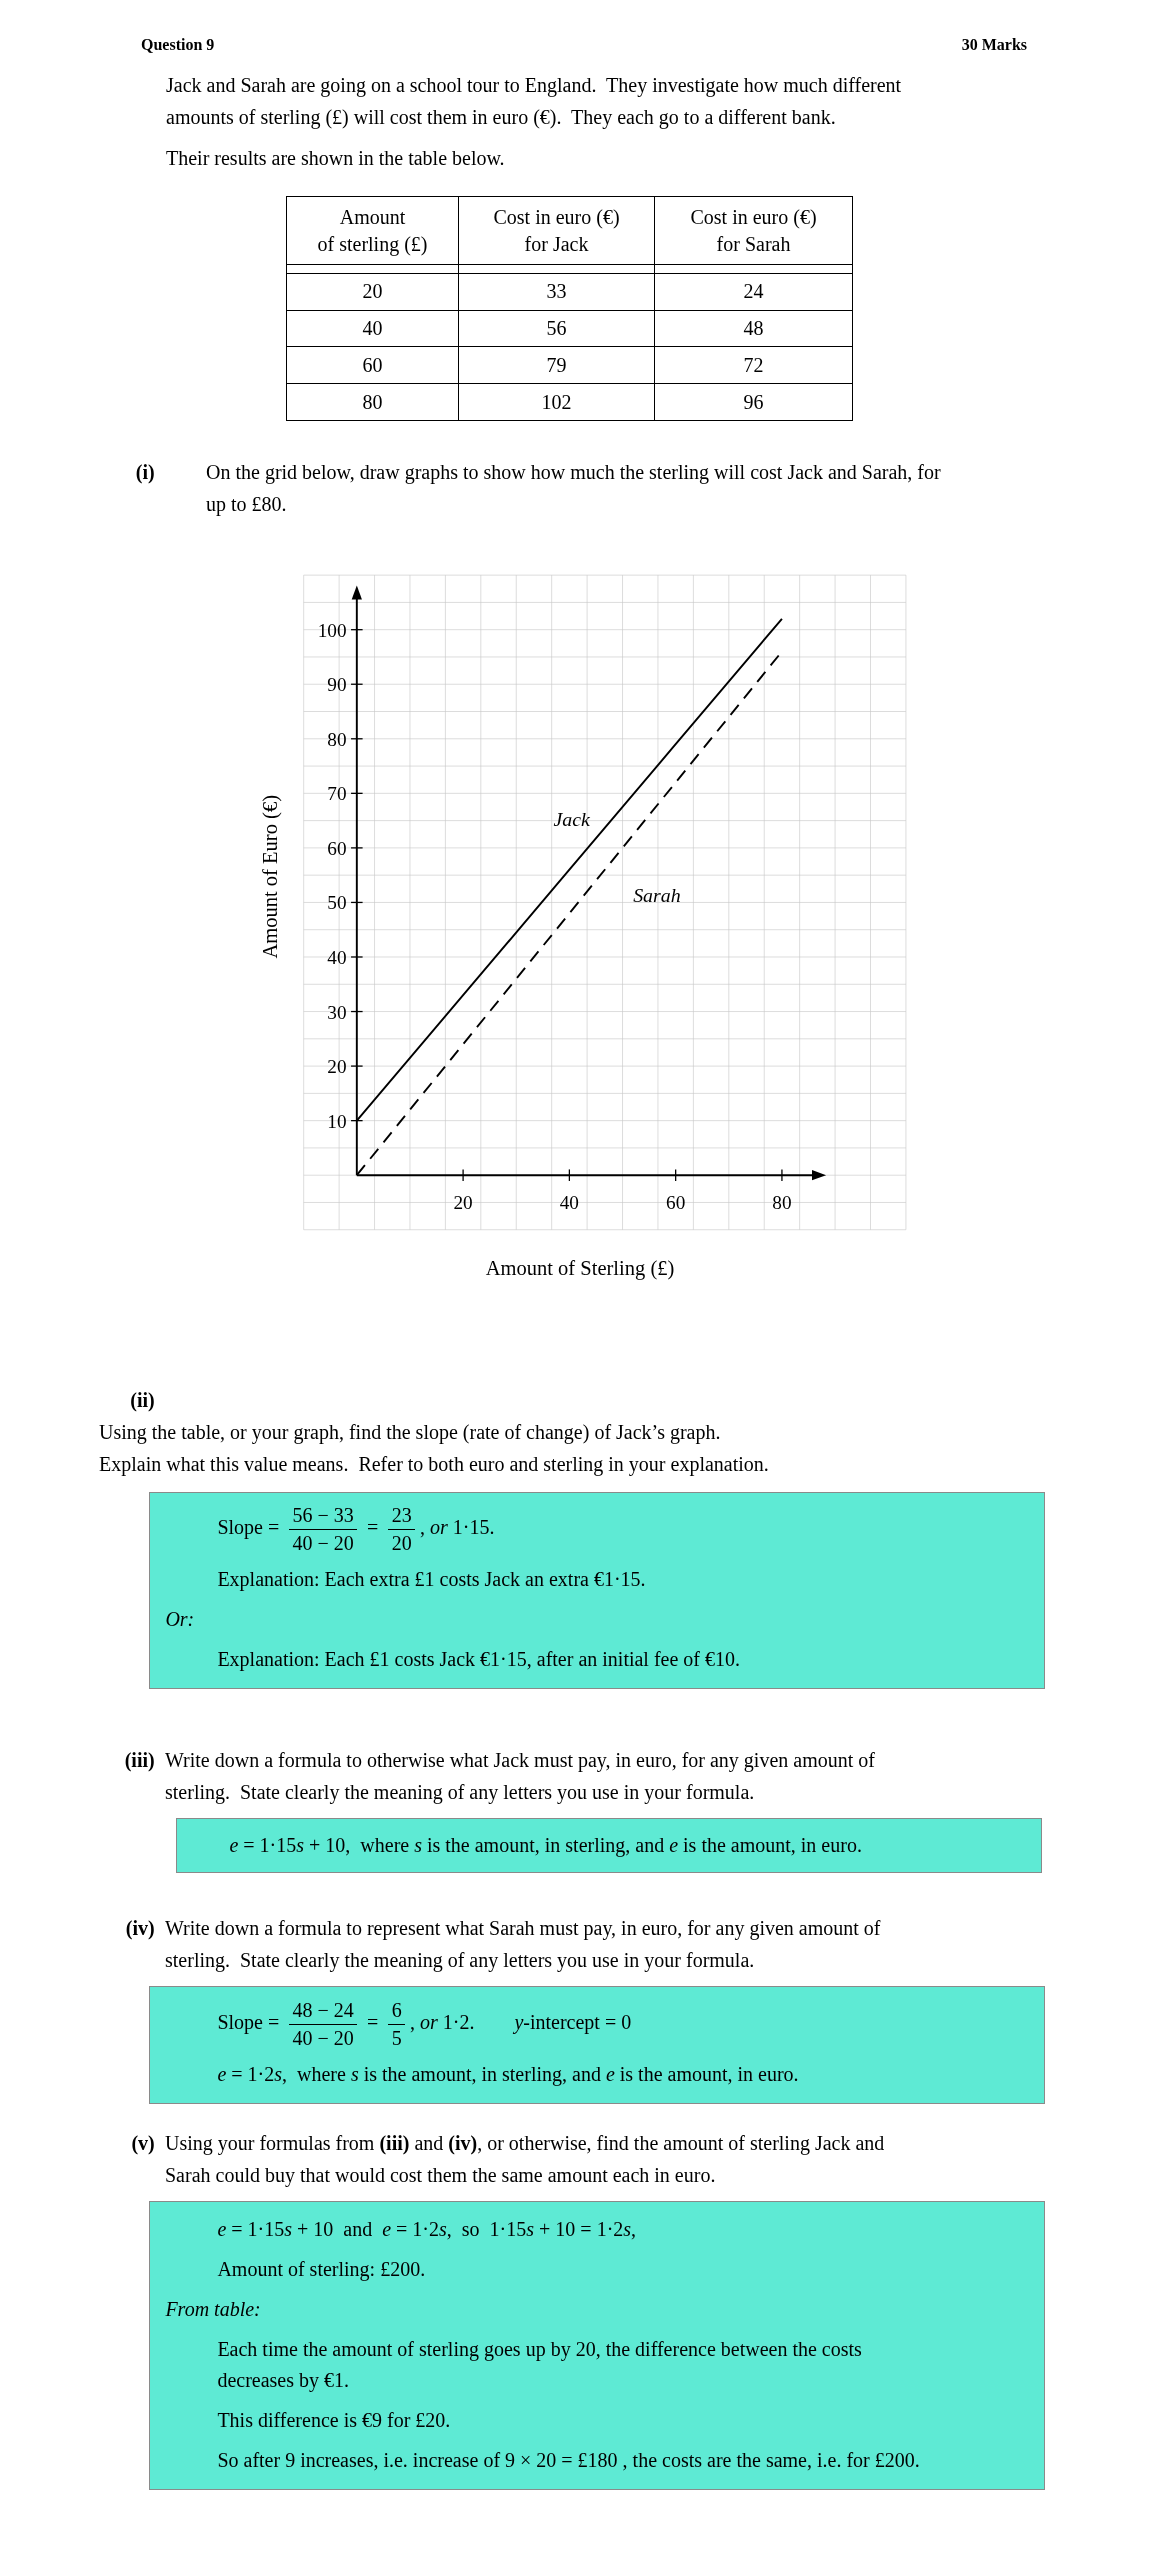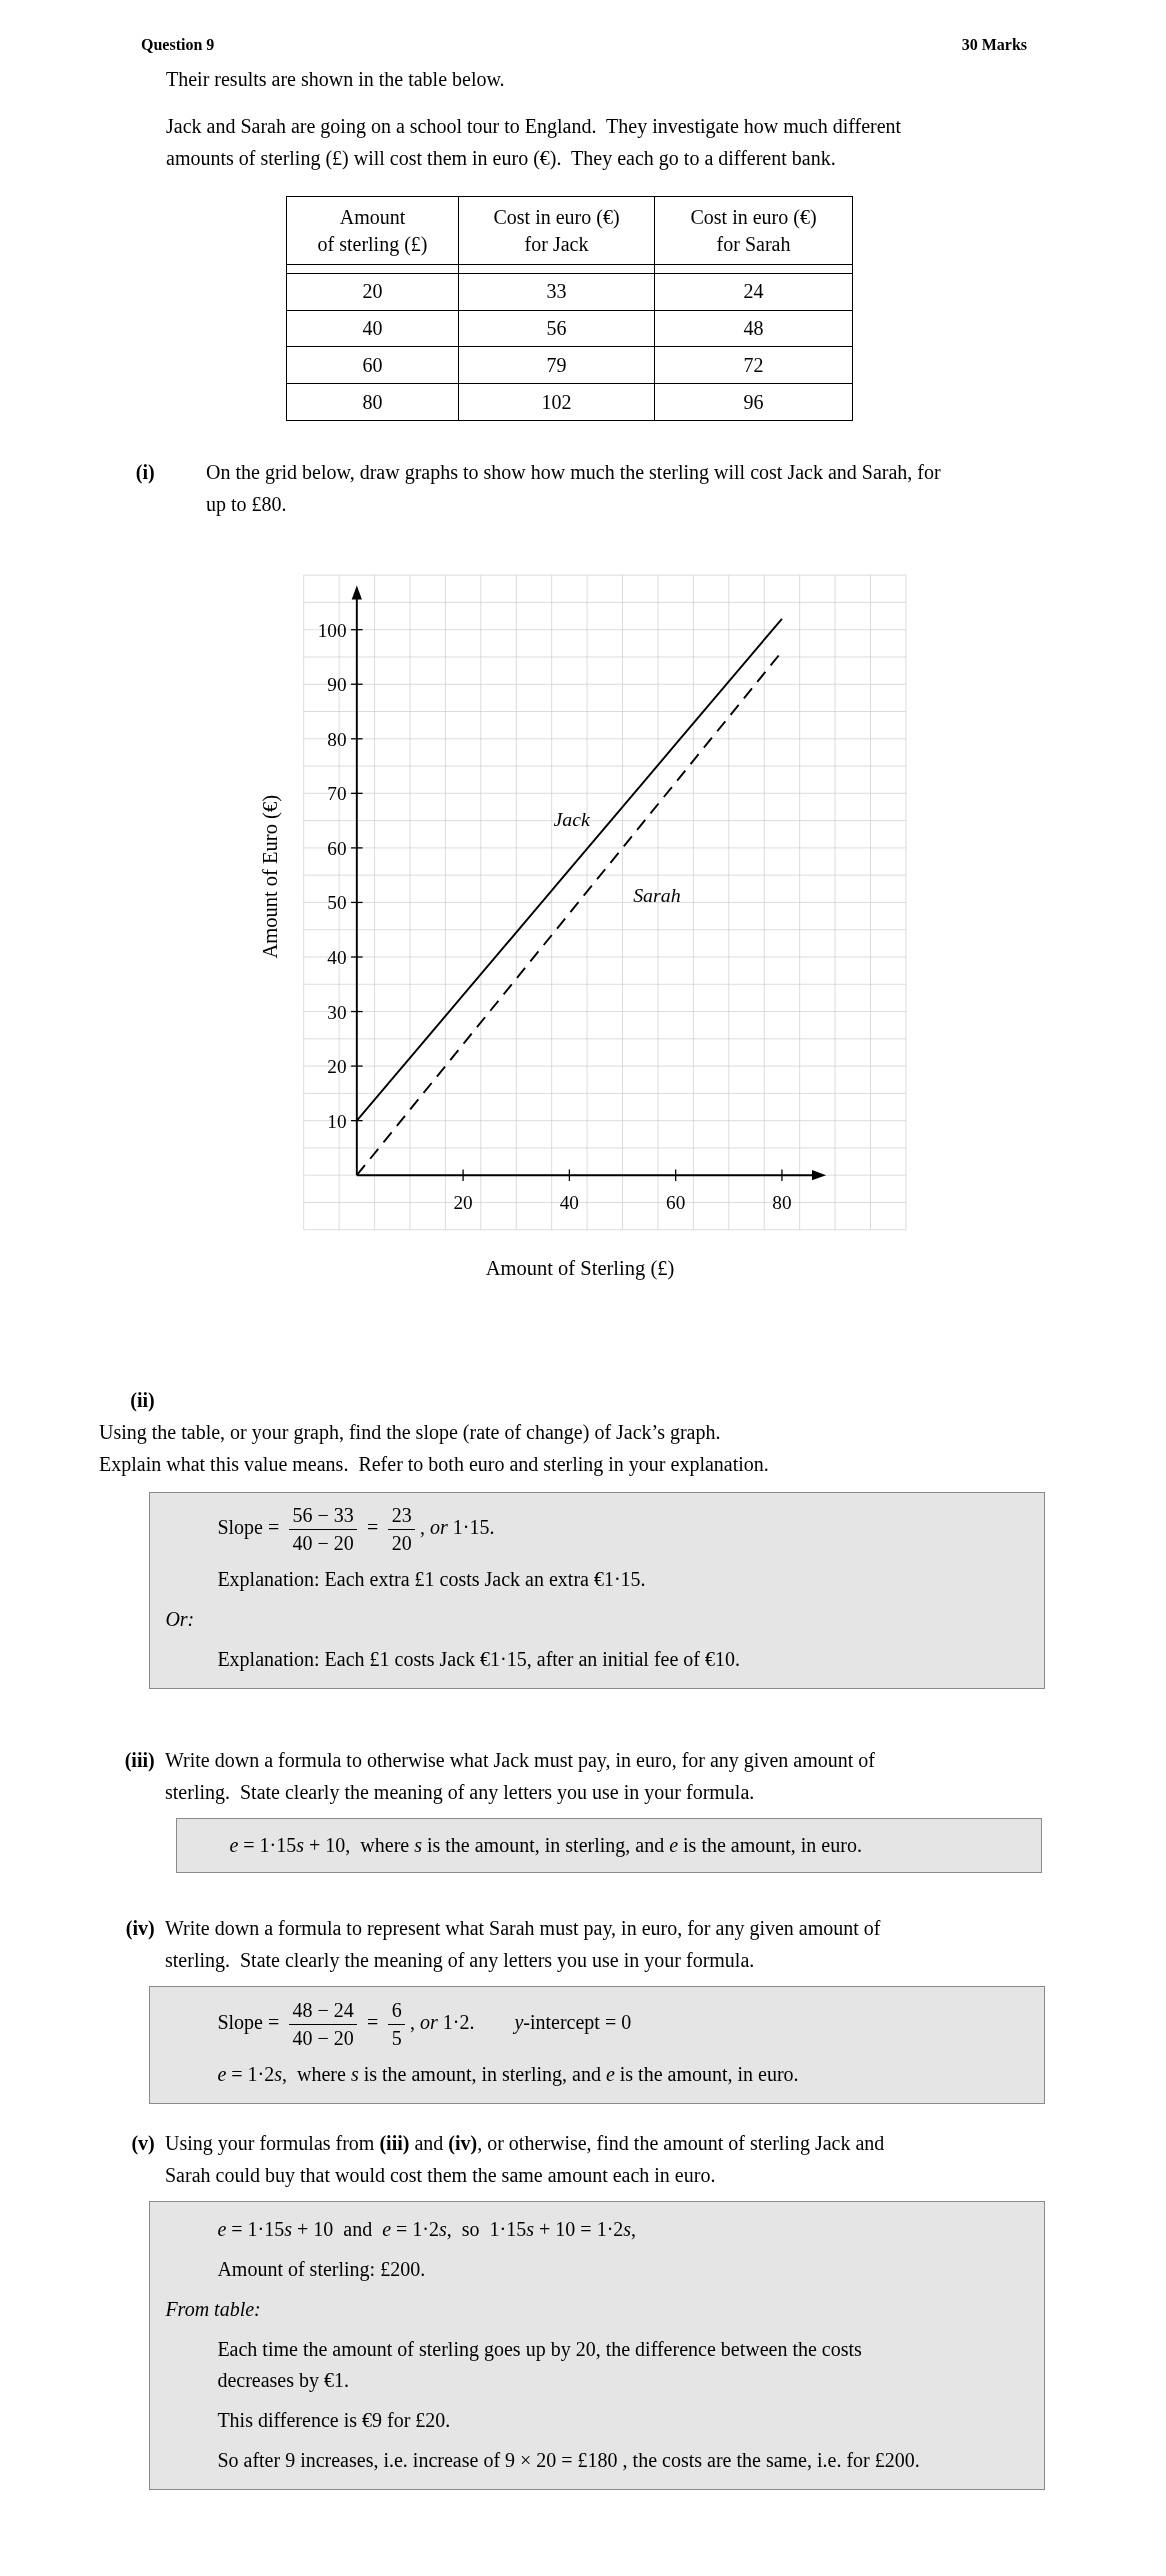--- a/index.html
+++ b/index.html
@@ -33,21 +33,21 @@
   .mt-part-v  { margin-top:23px; }
 
   
   .graphwrap { margin:50px 0 0 260px; width:647px; }
   svg text { fill:#000; font-family:"Liberation Serif", serif; }
   svg .tick { font-size:30px; }
   svg .series-label { font-size:31px; font-style:italic; }
   svg .axis-title { font-size:32px; }
 
   
-  .ansbox { box-sizing:border-box; border:1.3px solid #8a8a8a; background:#e5e5e5; }
+  .ansbox { box-sizing:border-box; border:1.3px solid #8a8a8a; background:#5eead4; }
   .box-ii, .box-iv, .box-v { margin-left:149px; width:896px; padding:11.6px 13px 13px 15.4px; }
   .box-iii { margin-left:176px; width:866px; padding:10.3px 13px 11.6px 15.4px; }
   .box-ii { margin-top:11.6px; }
   .box-iii { margin-top:10.3px;font-family:Liberation Serif, serif; }
   .box-iv { margin-top:10.3px; }
   .box-v { margin-top:10.3px; }
   .box-line { line-height:1.55; white-space:pre-wrap; margin:0 0 9px 0; }
   .box-line:last-child { margin-bottom:0; }
   .indent1 { margin-left:52px; }
   .indent2 { margin-left:37px; }
@@ -62,23 +62,23 @@
 </head>
 <body>
 
 <div class="page">
 
   <div class="doc-header">
     <span>Question 9</span>
     <span>30 Marks</span>
   </div>
 
-  <div class="intro-p intro-p2">Their results are shown in the table below.</div>
   <div class="intro-p">Jack and Sarah are going on a school tour to England.  They investigate how much different
 amounts of sterling (£) will cost them in euro (€).  They each go to a different bank.</div>
+  <div class="intro-p intro-p2">Their results are shown in the table below.</div>
 
   <div class="tablewrap">
     <table class="results">
       <colgroup>
           <col style="width:172px">
           <col style="width:196px">
           <col style="width:198px">
         </colgroup>
       <tbody>
           <tr>

